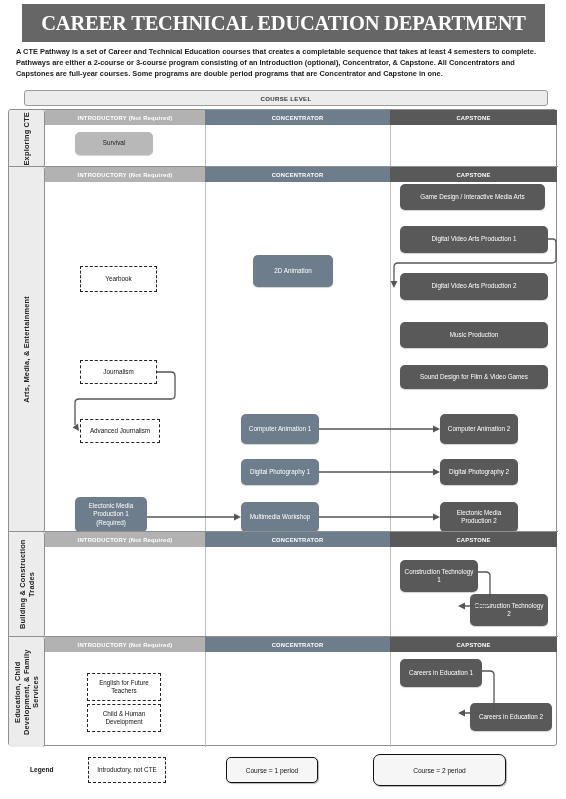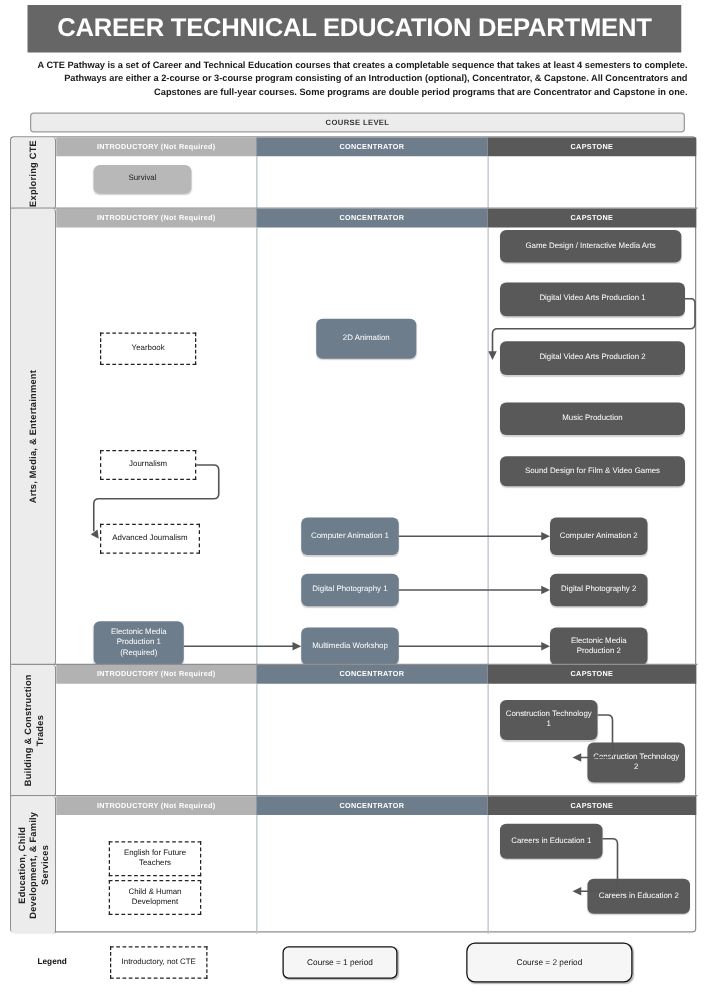--- a/index.html
+++ b/index.html
@@ -16,36 +16,36 @@
     height: 799px;
     background: #fff;
   }
 
   
   .title-bar {
     position: absolute;
     left: 22px; top: 4px;
     width: 523px; height: 38px;
     background: #666666;
-    display: flex; align-items: center; justify-content: center;
+    display: flex; align-items: center; justify-content: center; font-family: Liberation Serif, serif;
   }
   .title-bar .title-text {
     color: #ffffff;
     font-size: 20.5px;
     font-weight: bold;
     letter-spacing: -0.2px;
     white-space: nowrap;
   }
 
   
   .intro {
     position: absolute;
     left: 16px; top: 46px;
     width: 534px;
-    text-align: right;
+    text-align: left;
     font-size: 7.4px;
     line-height: 11.2px;
     color: #1a1a1a;
     font-weight: bold;
   }
 
   
   .course-level {
     position: absolute;
     left: 24px; top: 90px;

